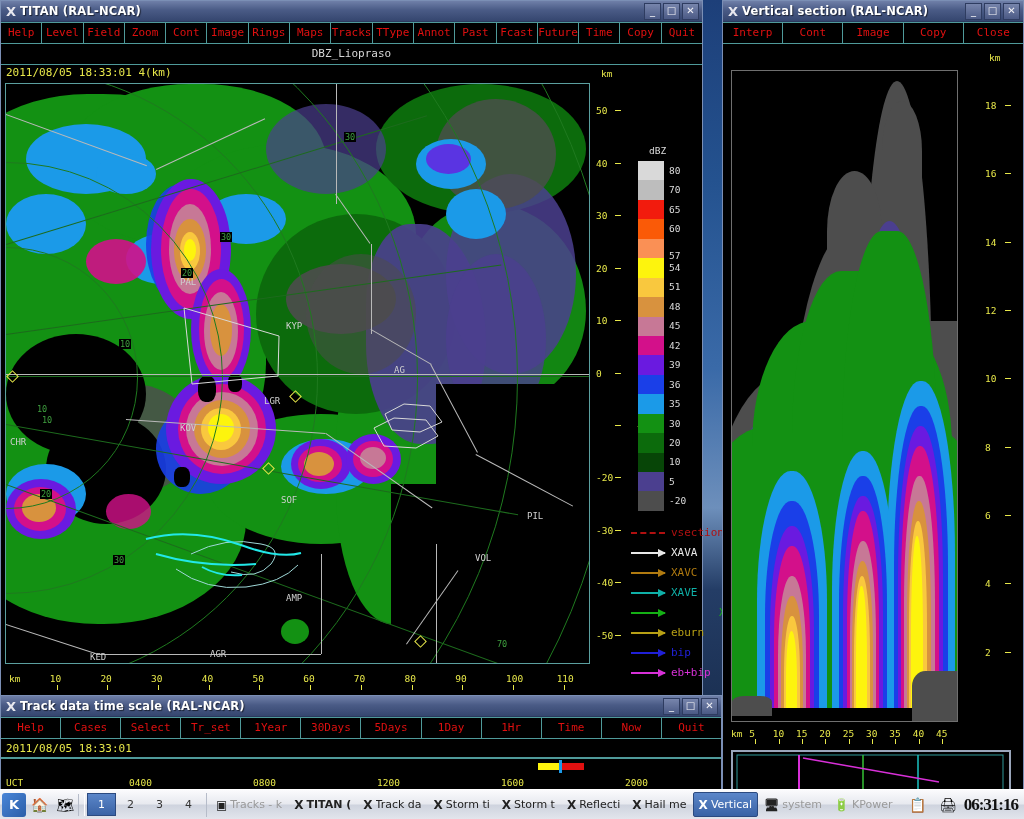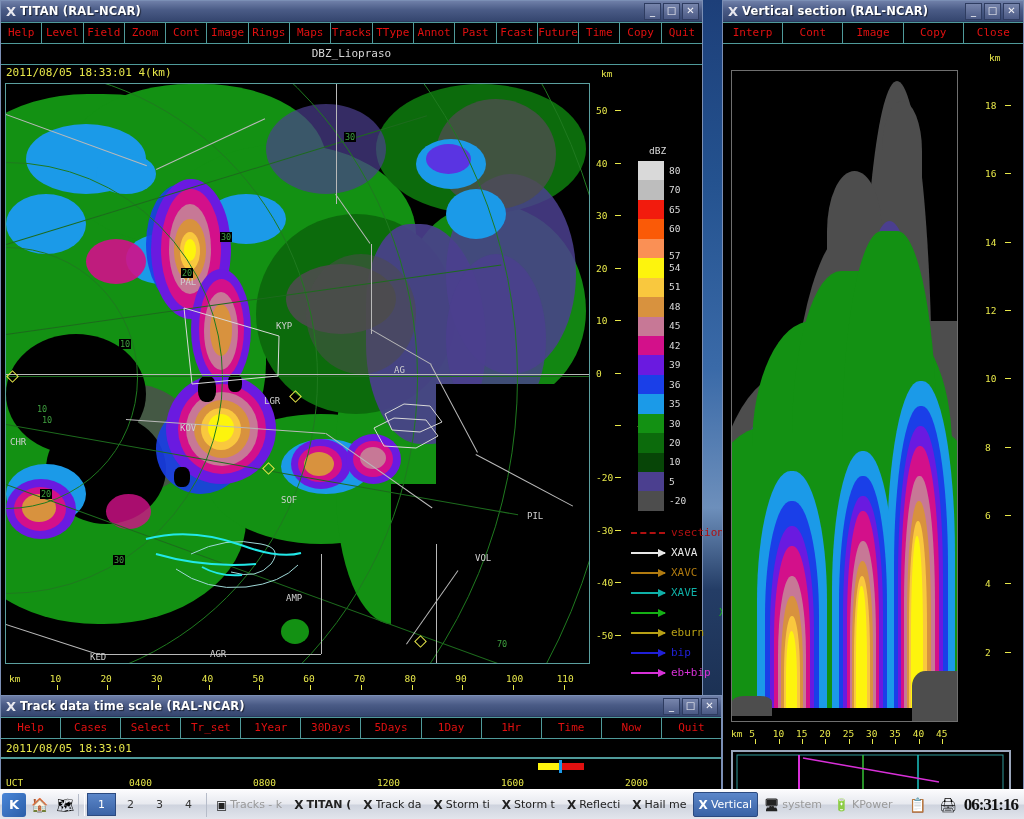--- a/index.html
+++ b/index.html
@@ -269,21 +269,21 @@
       <div class="rnglbl" style="left:175px;top:184px;">20</div>
       <div class="rnglbl" style="left:113px;top:255px;">10</div>
       <div class="rnglbl" style="left:35px;top:331px;">10</div>
       <div class="rnglbl" style="left:34px;top:405px;">20</div>
       <div class="rnglbl" style="left:107px;top:471px;">30</div>
       <div class="rnglbl" style="left:338px;top:48px;">30</div>
       <div class="rnglbl" style="left:30px;top:320px;">10</div>
       <div class="rnglbl" style="left:490px;top:555px;">70</div>
 
       <div class="stn" style="left:174px;top:193px;">PAL</div>
-      <div class="stn" style="left:270px;top:237px;">KYP</div>
+      <div class="stn" style="left:280px;top:237px;">KYP</div>
       <div class="stn" style="left:258px;top:312px;">LGR</div>
       <div class="stn" style="left:174px;top:339px;">KOV</div>
       <div class="stn" style="left:4px;top:353px;">CHR</div>
       <div class="stn" style="left:275px;top:411px;">SOF</div>
       <div class="stn" style="left:388px;top:281px;">AG</div>
       <div class="stn" style="left:521px;top:427px;">PIL</div>
       <div class="stn" style="left:469px;top:469px;">VOL</div>
       <div class="stn" style="left:280px;top:509px;">AMP</div>
       <div class="stn" style="left:84px;top:568px;">KED</div>
       <div class="stn" style="left:204px;top:565px;">AGR</div>

